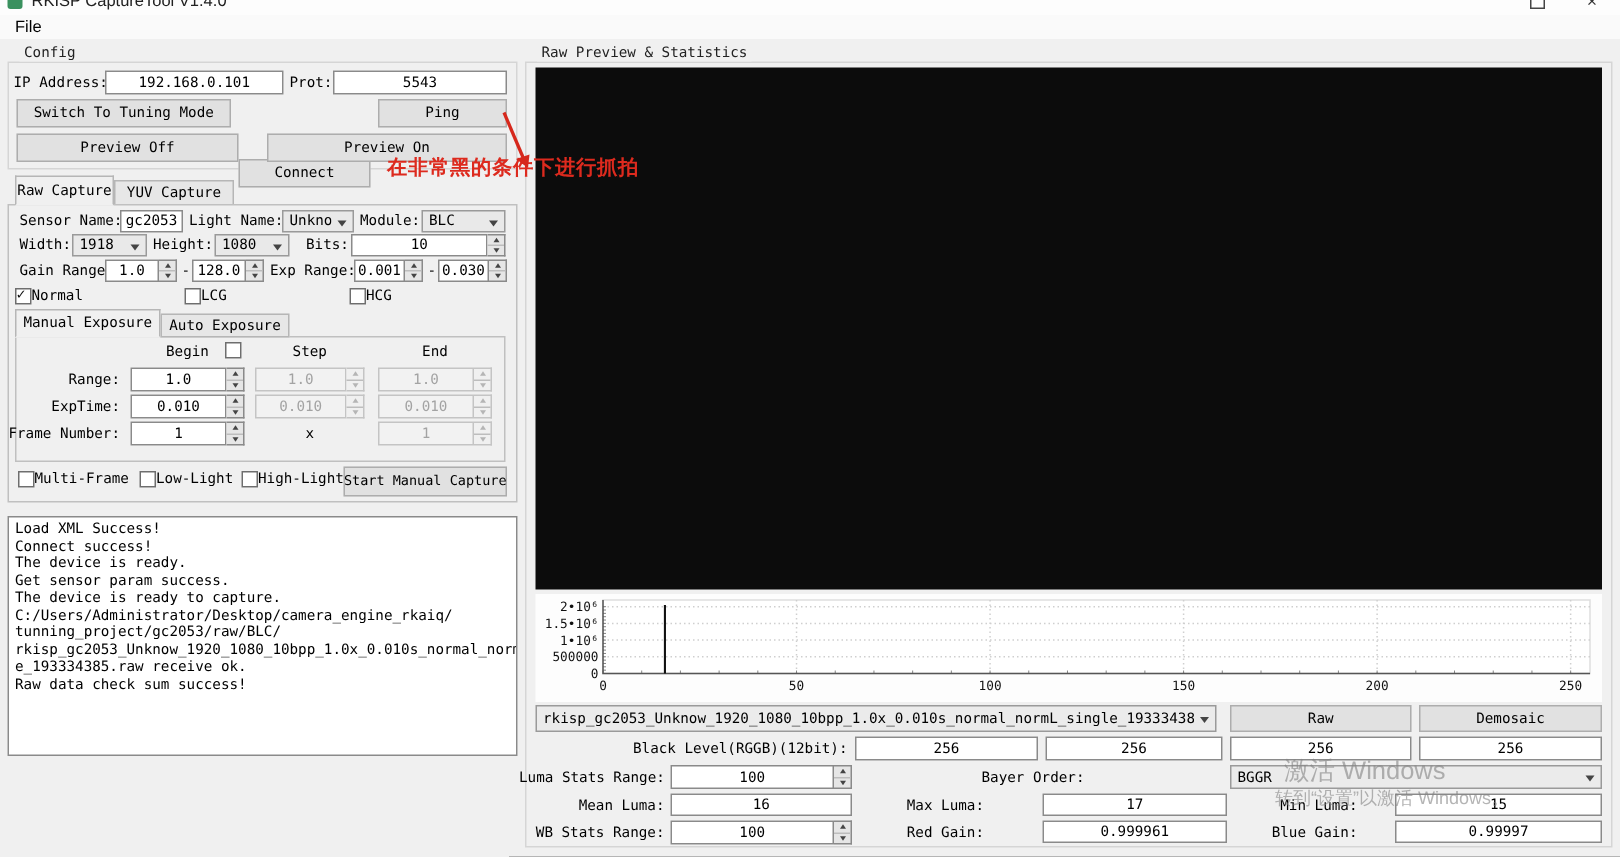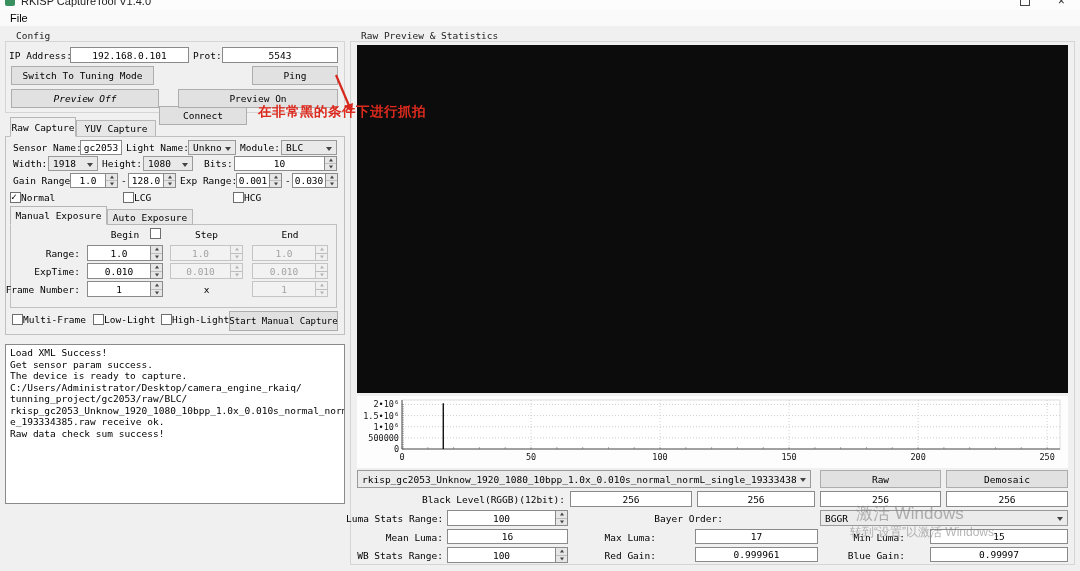--- a/index.html
+++ b/index.html
@@ -80,21 +80,21 @@
   <div class="grouplabel" style="left:13px;top:30px;">Config</div>
 
   <div class="lbl" style="left:9px;top:50px;">IP Address:</div>
   <input class="field" style="left: 70px; top: 47px; width: 119px; height: 16px;" value="192.168.0.101">
   <div class="lbl" style="left:193px;top:50px;">Prot:</div>
   <input class="field" style="left: 222px; top: 47px; width: 116px; height: 16px;" value="5543">
 
   <div class="btn" style="left:11px;top:66px;width:143px;height:19px;">Switch To Tuning Mode</div>
   <div class="btn" style="left:159px;top:66px;width:88px;height:19px;margin-top:40px;">Connect</div>
   <div class="btn" style="left:252px;top:66px;width:86px;height:19px;">Ping</div>
-  <div class="btn" style="left:11px;top:89px;width:148px;height:19px;font-style:italic;">Preview Off</div>
+  <div class="btn" style="left:11px;top:89px;width:148px;height:19px;">Preview Off</div>
   <div class="btn" style="left:178px;top:89px;width:160px;height:19px;">Preview On</div>
 
   <div class="tab active" style="left:10px;top:117px;width:66px;height:20px;">Raw Capture</div>
   <div class="tab" style="left:76px;top:120px;width:80px;height:17px;">YUV Capture</div>
   <div class="panel" style="left:5px;top:136px;width:340px;height:199px;"></div>
 
   <div class="lbl" style="left:13px;top:142px;z-index:2;">Sensor Name:</div>
   <input class="field" style="left: 80px; top: 140px; width: 42px; height: 15px; z-index: 2;" value="gc2053">
   <div class="lbl" style="left:126px;top:142px;z-index:2;">Light Name:</div>
   <div class="combo" style="left:188px;top:140px;width:48px;height:15px;z-index:2;">
@@ -253,20 +253,22 @@
     <span>Low-Light</span>
   </div>
   <div class="cbwrap" style="left:161px;top:314px;z-index:2;">
     <div class="cb"></div>
     <span>High-Light</span>
   </div>
   <div class="btn" style="left:229px;top:311px;width:109px;height:20px;font-size:9px;z-index:2;">Start Manual Capture</div>
 
   <div class="log" style="left:5px;top:344px;width:340px;height:160px;">
     <div>Load XML Success!</div>
+    <div>Connect success!</div>
+    <div>The device is ready.</div>
     <div>Get sensor param success.</div>
     <div>The device is ready to capture.</div>
     <div>C:/Users/Administrator/Desktop/camera_engine_rkaiq/</div>
     <div>tunning_project/gc2053/raw/BLC/</div>
     <div>rkisp_gc2053_Unknow_1920_1080_10bpp_1.0x_0.010s_normal_normL_singl</div>
     <div>e_193334385.raw receive ok.</div>
     <div>Raw data check sum success!</div>
   </div>
 
   <div class="groupbox" style="left:350px;top:41px;width:725px;height:524px;"></div>

